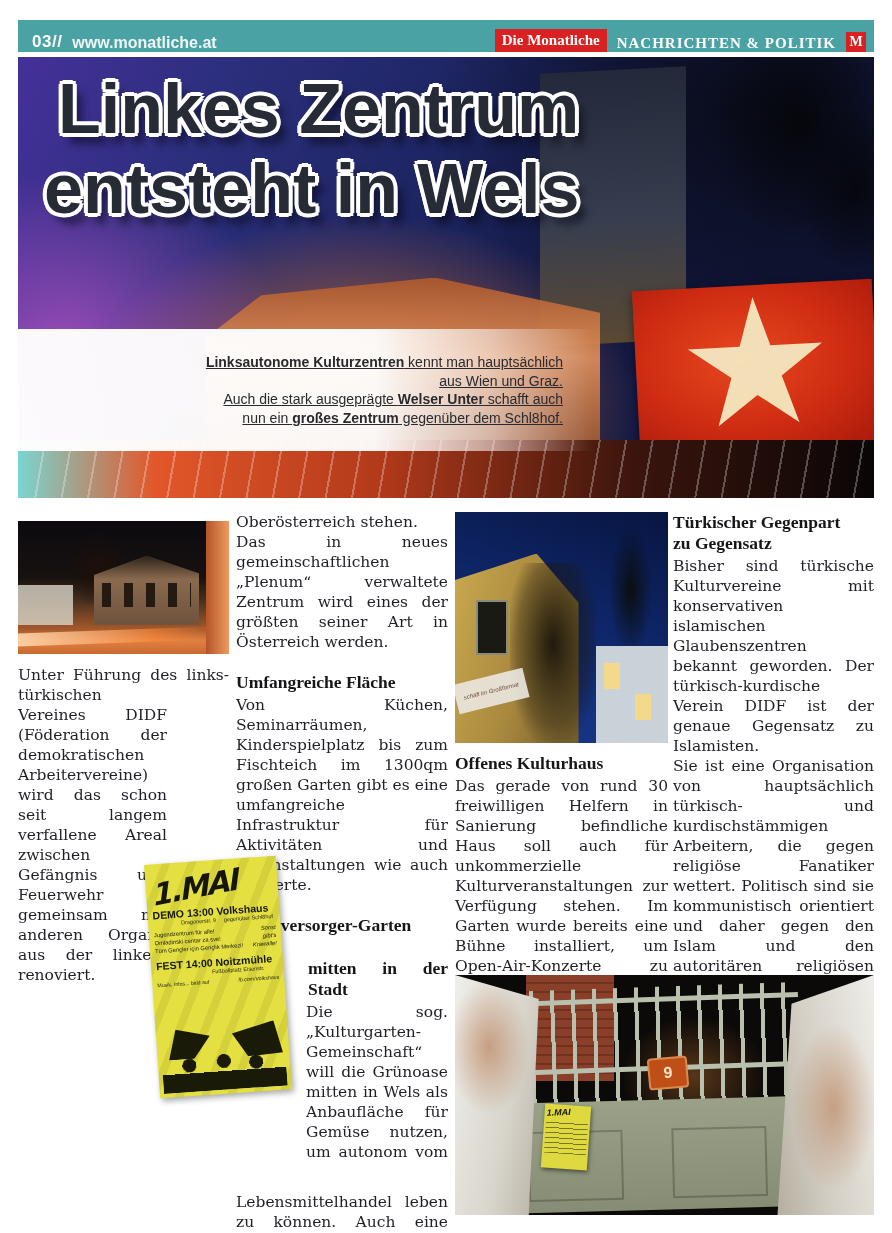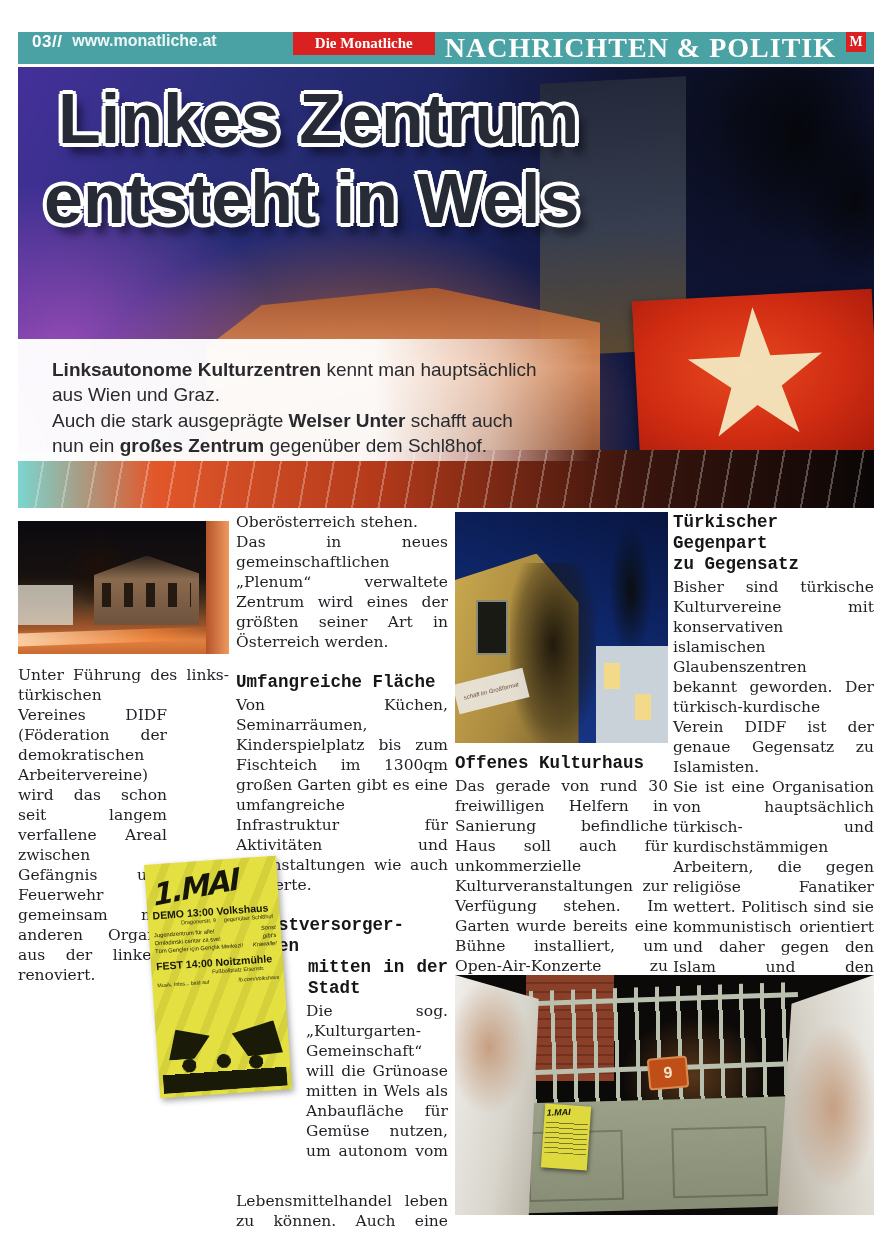--- a/index.html
+++ b/index.html
@@ -1,38 +1,38 @@
 <!DOCTYPE html>
 <html><head>
 <meta charset="utf-8">
 <style>
   html,body{margin:0;padding:0;background:#ffffff;}
   .page{position:relative;width:892px;height:1233px;background:#fff;overflow:hidden;
         font-family:"Liberation Sans",sans-serif;color:#222;}
   
-  .topbar{position:absolute;left:18px;top:32px;width:856px;height:32px;background:#4ba2a4;
-          display:flex;align-items:flex-start;}
+  .topbar{position:absolute;left:18px;top:20px;width:856px;height:32px;background:#4ba2a4;
+          display:flex;align-items:flex-end;}
   .topbar .pageref{color:#fff;font-weight:bold;font-size:17px;margin-left:14px;letter-spacing:.5px;}
   .topbar .url{color:#eef7f6;font-weight:bold;font-size:16px;margin-left:10px;text-decoration:none;}
   .topbar .spring{flex:1;}
   .brandbadge{background:#d92121;color:#fff;font-family:"Liberation Serif",serif;font-weight:bold;
-              font-size:15px;padding:3px 22px;margin-right:10px;}
-  .section{color:#fff;font-family:"Liberation Serif",serif;font-weight:bold;font-size:28px;
+              font-size:15px;padding:3px 7px;margin-right:10px;}
+  .section{color:#fff;font-family:"Liberation Serif",serif;font-weight:bold;font-size:15px;
            letter-spacing:1px;margin-right:10px;}
   .mbadge{background:#d92121;color:#fff;font-family:"Liberation Serif",serif;font-weight:bold;
           font-size:14px;width:20px;height:20px;display:flex;align-items:center;justify-content:center;
           margin-right:8px;}
   
-  .hero{position:absolute;left:18px;top:67px;width:856px;height:441px;overflow:hidden;
+  .hero{position:absolute;left:18px;top:57px;width:856px;height:441px;overflow:hidden;
     background:
       radial-gradient(ellipse 300px 240px at 6% 64%, rgba(214,92,214,.6), transparent 70%),
       radial-gradient(ellipse 200px 200px at 0% 90%, rgba(240,150,220,.5), transparent 70%),
       radial-gradient(ellipse 430px 300px at 40% 80%, rgba(238,122,42,.85), transparent 65%),
       radial-gradient(ellipse 420px 420px at 84% 12%, rgba(8,10,20,.85), transparent 72%),
-      linear-gradient(115deg,#45309a 0%,#2c2f7d 20%,#1d2562 44%,#151c4a 66%,#0d1232 100%);}
+      linear-gradient(115deg,#45309a 0%,#2c2f7d 20%,#1d2562 44%,#151c4a 66%,#0d1232 100%); text-align: right;}
   .hero-building{position:absolute;left:22%;top:50%;width:46%;height:40%;
       background:linear-gradient(180deg,#b05a2c,#e2905a 45%,#9c5630);
       clip-path:polygon(0 34%,14% 10%,58% 0,100% 20%,100% 100%,0 100%);opacity:.9;}
   .hero-facade{position:absolute;left:61%;top:3%;width:17%;height:62%;
       background:linear-gradient(180deg,#242a3a,#394050 55%,#5e4b31);transform:skewY(-3deg);opacity:.95;}
   .hero-tree{position:absolute;right:0;top:0;width:22%;height:50%;
       background:radial-gradient(ellipse 60% 70% at 60% 30%, rgba(5,6,10,.95), transparent 75%),
                  radial-gradient(ellipse 40% 50% at 90% 60%, rgba(5,6,10,.9), transparent 75%);}
   .hero-strip{position:absolute;left:0;bottom:0;width:100%;height:58px;
       background:
@@ -48,36 +48,36 @@
   .headline .l{position:absolute;white-space:nowrap;font-size:70px;font-weight:bold;
       text-shadow:-3px -3px 0 #fff,3px -3px 0 #fff,-3px 3px 0 #fff,3px 3px 0 #fff,
                   -4px 0 0 #fff,4px 0 0 #fff,0 -4px 0 #fff,0 4px 0 #fff,
                   8px 10px 9px rgba(8,8,18,.65);}
   .headline .l1{left:40px;top:18px;}
   .headline .l2{left:26px;top:98px;}
   .introbox{position:absolute;left:0;top:272px;width:575px;height:122px;
       background:linear-gradient(90deg,rgba(255,255,255,.97) 0%,rgba(255,255,255,.95) 62%,
                  rgba(255,255,255,.55) 82%,rgba(255,255,255,0) 100%);
       padding:14px 20px 0 30px;box-sizing:border-box;}
-  .introbox p{margin:4px;font-size:19px;line-height:1.33;color:#2a2a2e;}
+  .introbox p{margin:10px;font-size:14px;line-height:1.33;color:#2a2a2e;text-decoration:underline;}
   
   .col{position:absolute;top:512px;}
   .c1{left:18px;width:211px;}
   .c2{left:236px;width:212px;}
   .c3{left:455px;width:213px;}
   .c4{left:673px;width:201px;}
   .sans-lead{font-size:17px;line-height:1.37;text-align:justify;color:#2d2d32;margin:0;}
   .serif{font-family:"DejaVu Serif","Liberation Serif",serif;}
   p.body{font-size:15.5px;line-height:20px;text-align:justify;color:#1f1f26;margin:0;}
-  h3.sub{font-family:Liberation Mono, monospace;font-size:17.5px;color:#161619;
+  h3.sub{font-family:Liberation Serif, serif;font-size:17.5px;color:#161619;
          margin:20px 0 2px 0;line-height:21px;}
   h3.sub.tight{margin-top:0;}
   .sp-r{float:right;width:62px;height:232px;}
   .sp-l{float:left;width:70px;height:190px;}
-  .h2b{display:block;padding-left:72px;text-align:justify;}
+  .h2b{display:block;padding-left:72px;text-align:justify;margin-top:22px;}
   
   .photo{position:relative;overflow:hidden;}
   .ph-street{width:211px;height:133px;margin:9px 0 11px 0;
       background:linear-gradient(180deg,#0c0a10 0%,#17110f 42%,#46301f 60%,#a85a2c 82%,#e08040 90%,#c96a32 100%);}
   .ph-street .house{position:absolute;left:36%;top:26%;width:50%;height:52%;
       background:linear-gradient(180deg,#2e241c,#8a6a4e 34%,#6e523c);
       clip-path:polygon(0 28%,50% 0,100% 26%,100% 100%,0 100%);}
   .ph-street .house .win{position:absolute;left:8%;top:40%;width:84%;height:34%;
       background:repeating-linear-gradient(90deg,#241a12 0 9px,transparent 9px 22px);}
   .ph-street .truck{position:absolute;left:0;top:48%;width:26%;height:30%;background:#d8d4c8;opacity:.8;}

